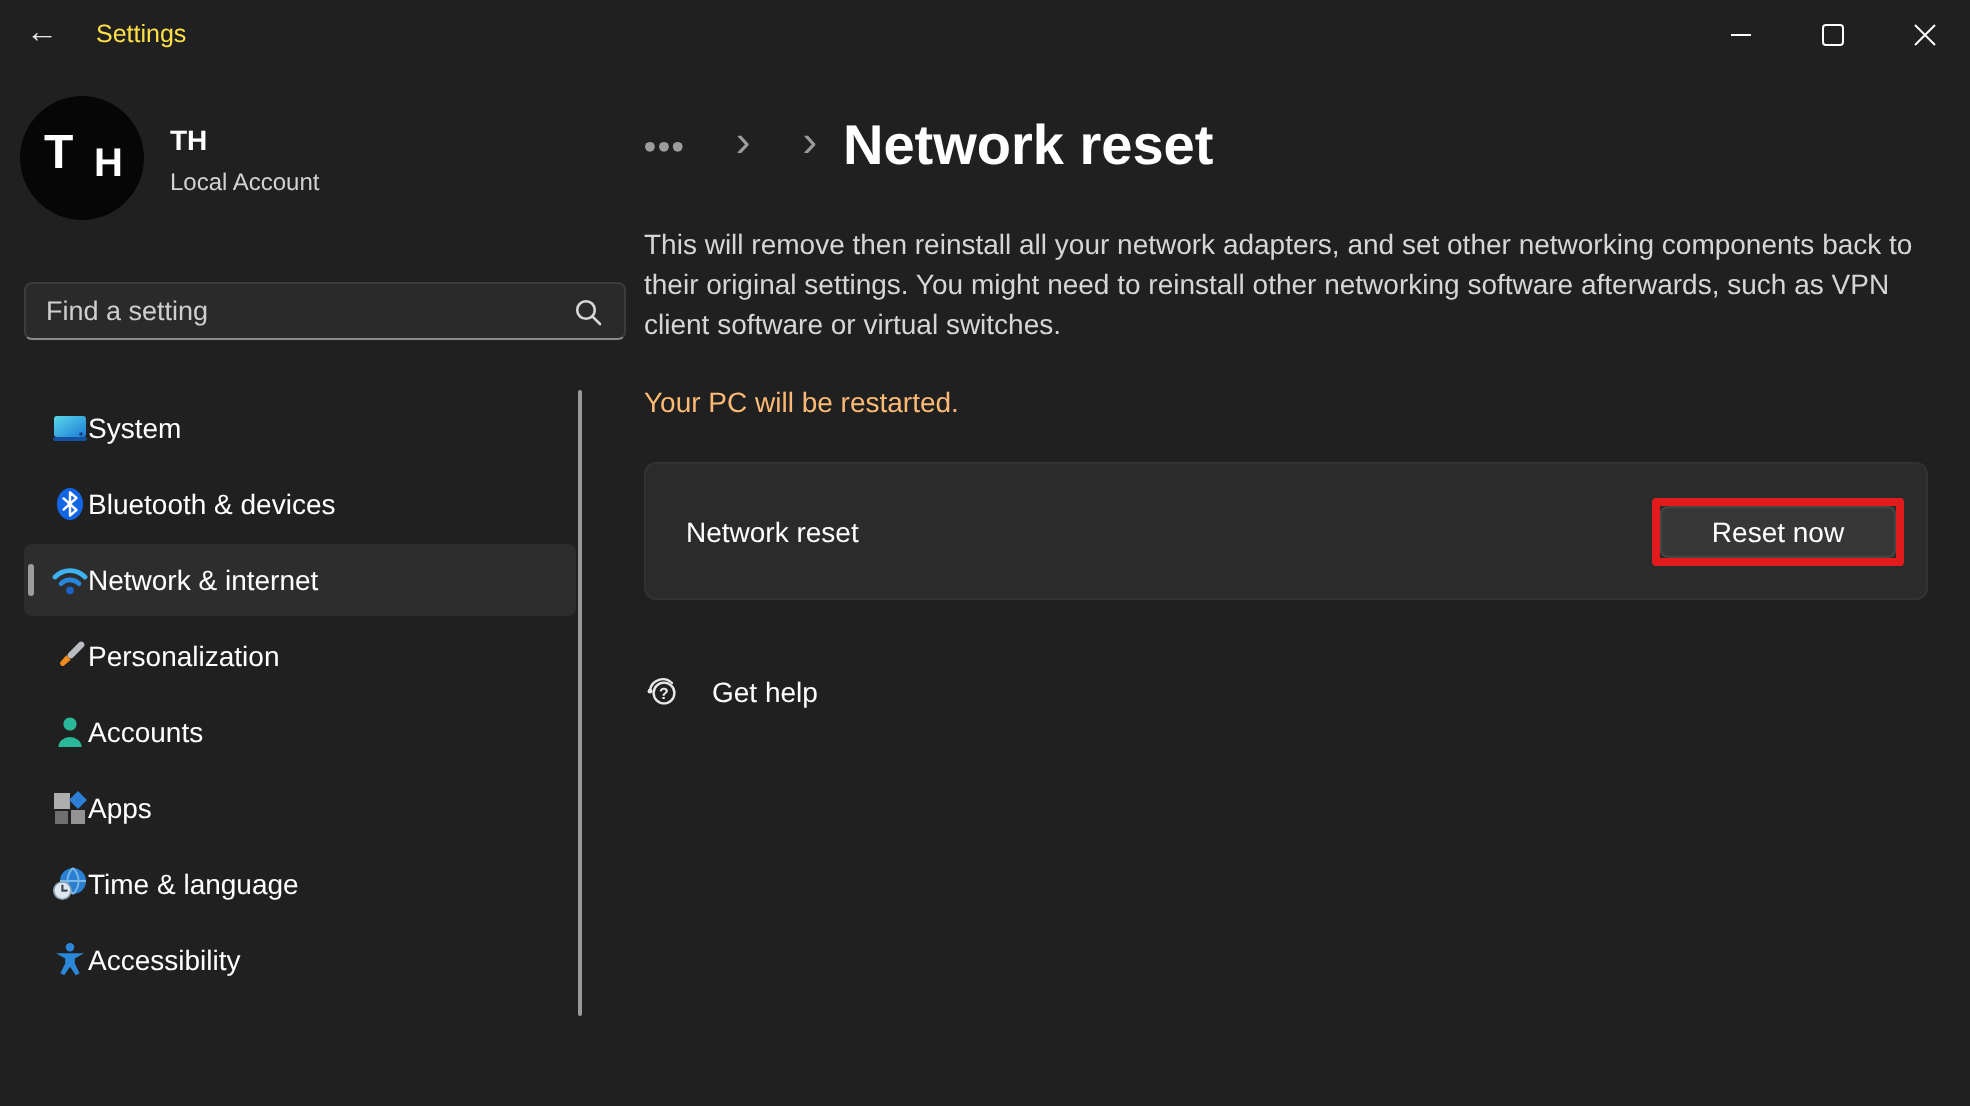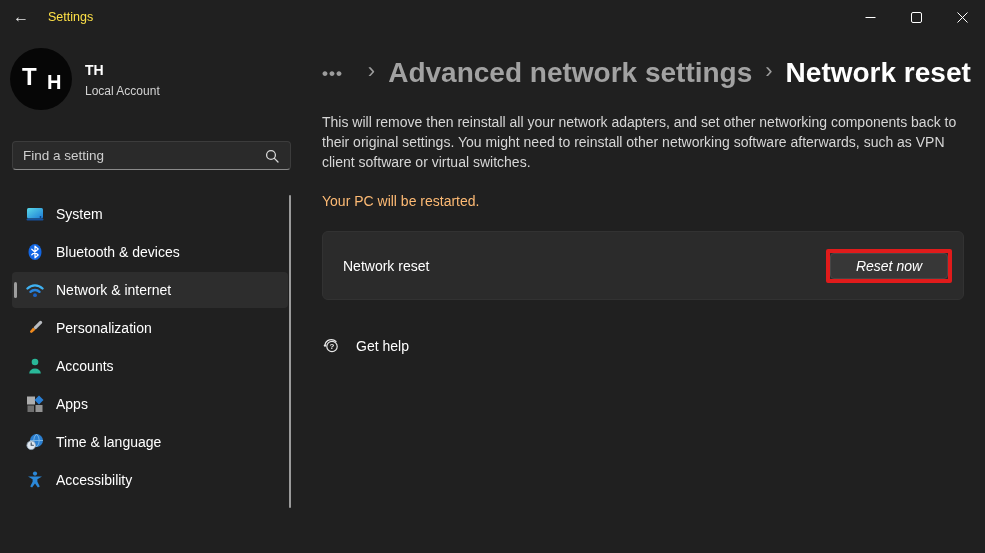--- a/index.html
+++ b/index.html
@@ -19,59 +19,59 @@
   .win-btn { width:46px; height:34px; display:flex; align-items:center; justify-content:center; }
   .win-btn svg { display:block; }
   
   .sidebar { position:absolute; top:34px; left:0; width:300px; bottom:0; }
   .avatar { position:absolute; left:10px; top:14px; width:62px; height:62px; border-radius:50%; background:#060606; }
   .avatar .i1 { position:absolute; left:12px; top:15px; font-size:24px; font-weight:bold; color:#fff; }
   .avatar .i2 { position:absolute; left:37px; top:23px; font-size:20px; font-weight:bold; color:#fff; }
   .acct-name { position:absolute; left:85px; top:28px; font-size:14px; font-weight:bold; color:#fff; }
   .acct-type { position:absolute; left:85px; top:50px; font-size:12px; color:#d2d2d2; }
   .searchbox {
-    position:absolute; left:12px; top:107px; width:279px; height:29px;
+    position:absolute; left:12px; top:107px; width:301px; height:29px;
     background:#2a2a2a; border:1px solid #3c3c3c; border-bottom:1px solid #8a8a8a;
     border-radius:4px; display:flex; align-items:center; padding:0 10px;
   }
   .searchbox .ph { flex:1; font-size:13.5px; color:#cfcfcf; }
   .nav { position:absolute; left:0; top:160px; right:0; }
   .nav-item {
     position:relative; height:36px; margin:2px 12px; border-radius:4px;
     display:flex; align-items:center; padding-left:32px; font-size:14px; color:#ffffff;
   }
   .nav-item.selected { background:#2d2d2d; }
   .nav-item .pill {
     display:none; position:absolute; left:2px; top:10px; width:3px; height:16px;
     border-radius:2px; background:#9d9d9d;
   }
   .nav-item.selected .pill { display:block; }
   .nav-item .nicon { position:absolute; left:14px; top:9px; width:18px; height:18px; }
-  .nav-item .nlabel { margin-left:12px; }
+  .nav-item .nlabel { }
   .side-scrollbar { position:absolute; left:289px; top:161px; width:2px; height:313px; background:#9a9a9a; border-radius:1px; }
   
   .main { position:absolute; left:321px; top:34px; right:0; bottom:0; }
   .breadcrumb { position:absolute; left:1px; top:23px; display:flex; align-items:center; }
   .bc-ellipsis { color:#9c9c9c; font-size:17px; font-weight:bold; letter-spacing:1px; margin-right:12px; padding-top:2px; }
   .bc-sep { color:#9c9c9c; font-size:22px; margin:0 13px; padding-bottom:4px; }
   .bc-parent { color:#a2a2a2; font-size:28px; font-weight:600; }
   .bc-current { color:#ffffff; font-size:28px; font-weight:600; }
   .desc { position:absolute; left:1px; top:78px; width:652px; font-size:14px; line-height:20px; color:#d6d6d6; }
   .restart-note { position:absolute; left:1px; top:159px; font-size:14px; color:#fdba74; }
   .card {
     position:absolute; left:1px; top:197px; width:642px; height:69px;
     background:#2b2b2b; border:1px solid #323232; border-radius:6px;
     display:flex; align-items:center;
   }
   .card-label { margin-left:20px; font-size:14px; color:#ffffff; flex:1; }
   .annotation { border:4px solid #e01b1b; border-radius:2px; margin-right:11px; }
   .reset-btn {
     background:#373737; border:1px solid #464646; border-radius:4px;
     color:#ffffff; font-size:14px; font-family:"Liberation Sans",sans-serif;
-    padding:4px 0; width:118px; height:26px; display:flex; align-items:center; justify-content:center;font-style:italic;
+    padding:4px 0; width:118px; height:26px; display:flex; align-items:center; justify-content:center;
   }
   .help-links { position:absolute; left:1px; top:295px; }
   .help-row { display:flex; align-items:center; height:33px; }
   .help-row .hicon { width:19px; height:19px; margin-right:15px; }
   .help-row .hlabel { font-size:14px; color:#ffffff; }
 </style>
 </head>
 <body>
 
 <div class="titlebar">
@@ -205,21 +205,20 @@
 
   </div>
   <div class="side-scrollbar"></div>
 </div>
 
 <div class="main">
 
   <div class="breadcrumb">
     <span class="bc-ellipsis">•••</span>
     <span class="bc-sep">›</span>
-    <span class="bc-parent">Advanced network settings</span>
     <span class="bc-sep">›</span>
     <span class="bc-current">Network reset</span>
   </div>
 
   <div class="desc">This will remove then reinstall all your network adapters, and set other networking components back to their original settings. You might need to reinstall other networking software afterwards, such as VPN client software or virtual switches.</div>
   <div class="restart-note">Your PC will be restarted.</div>
 
   <div class="card">
     <span class="card-label">Network reset</span>
     <div class="annotation">

